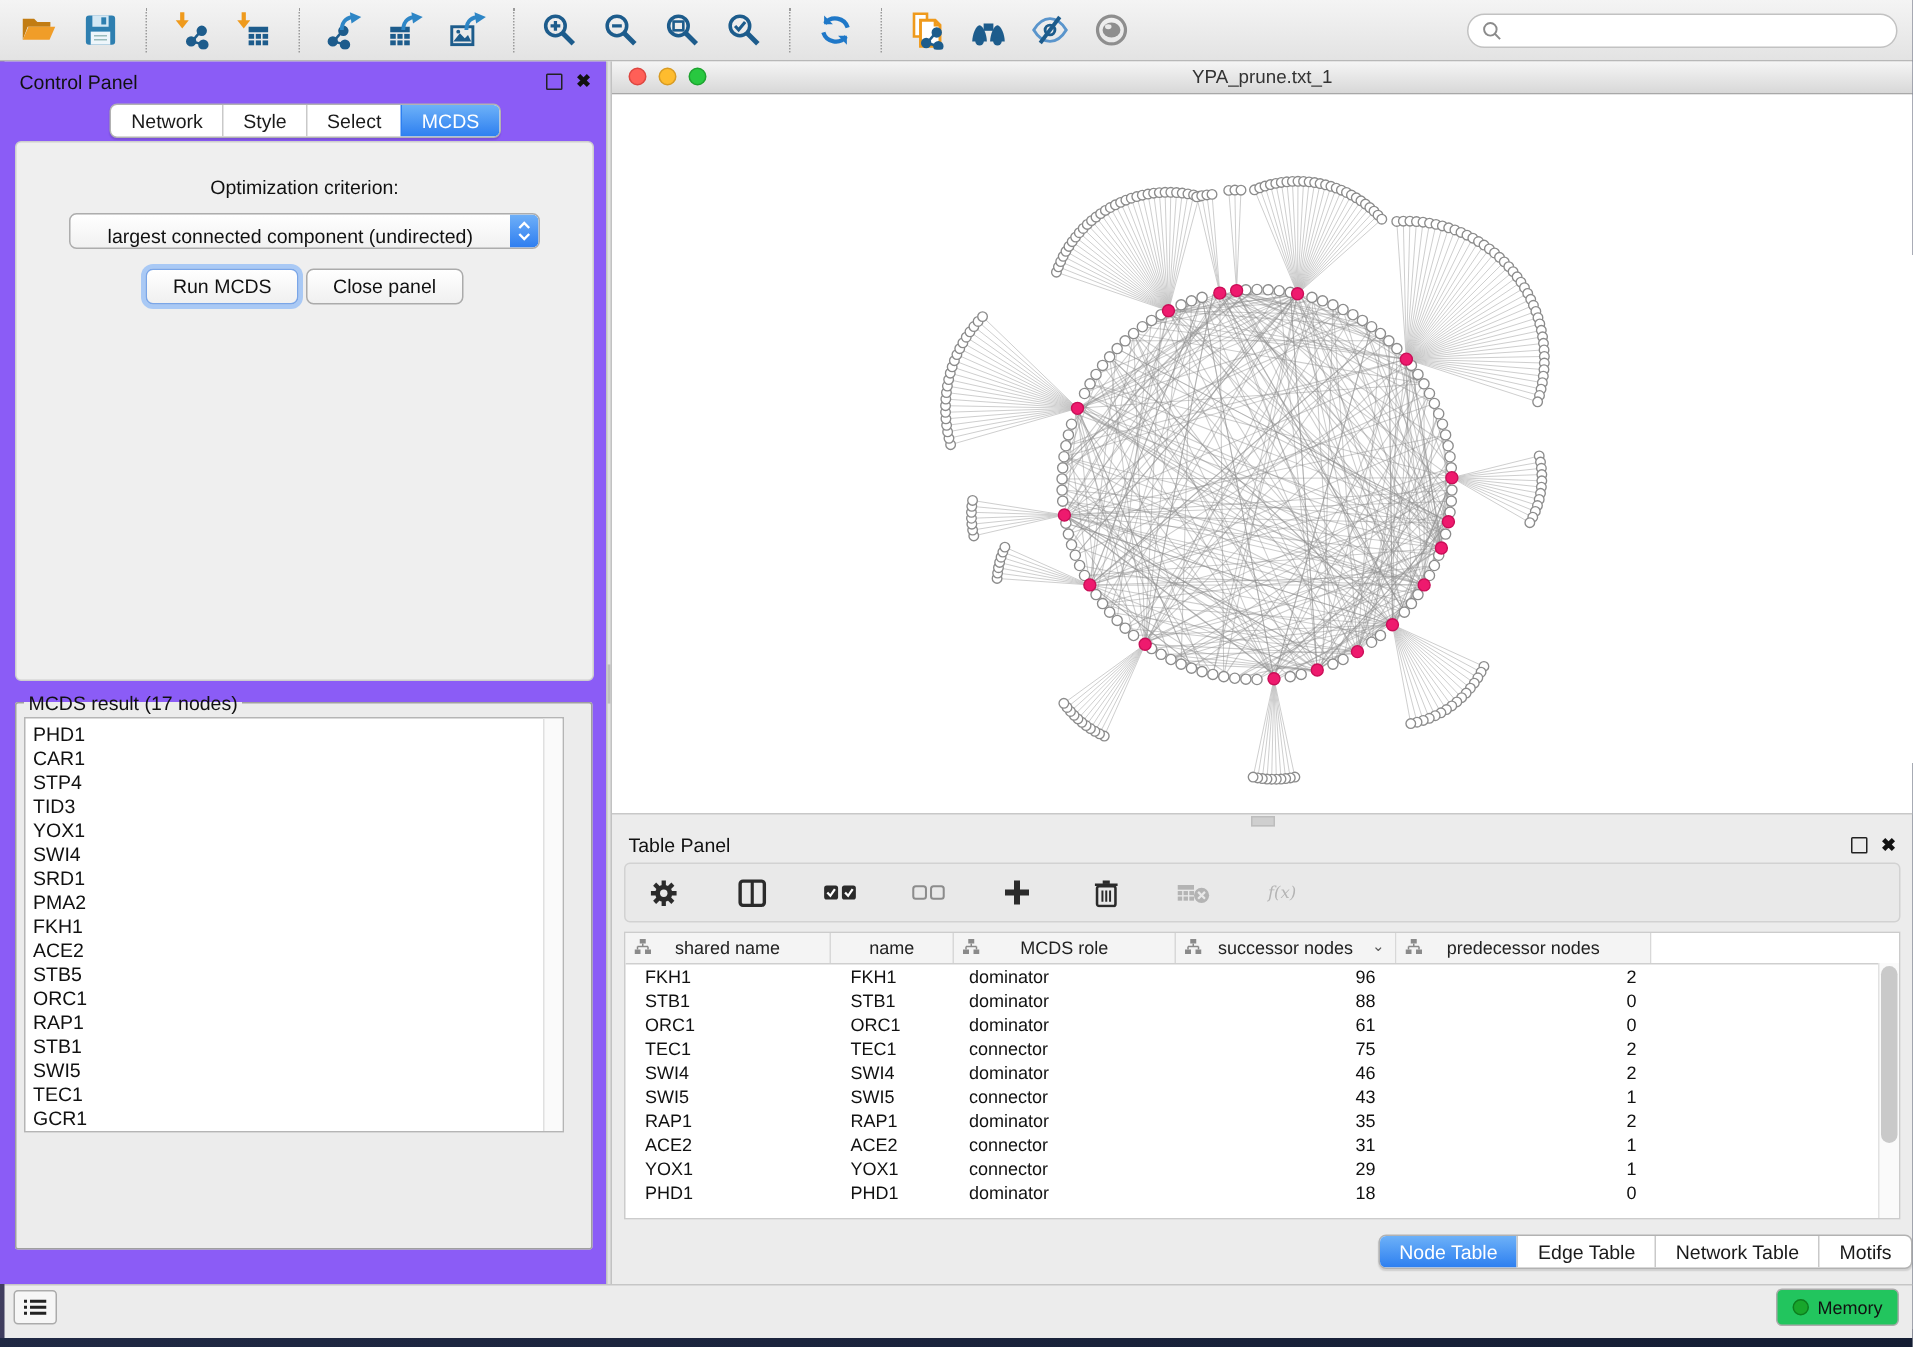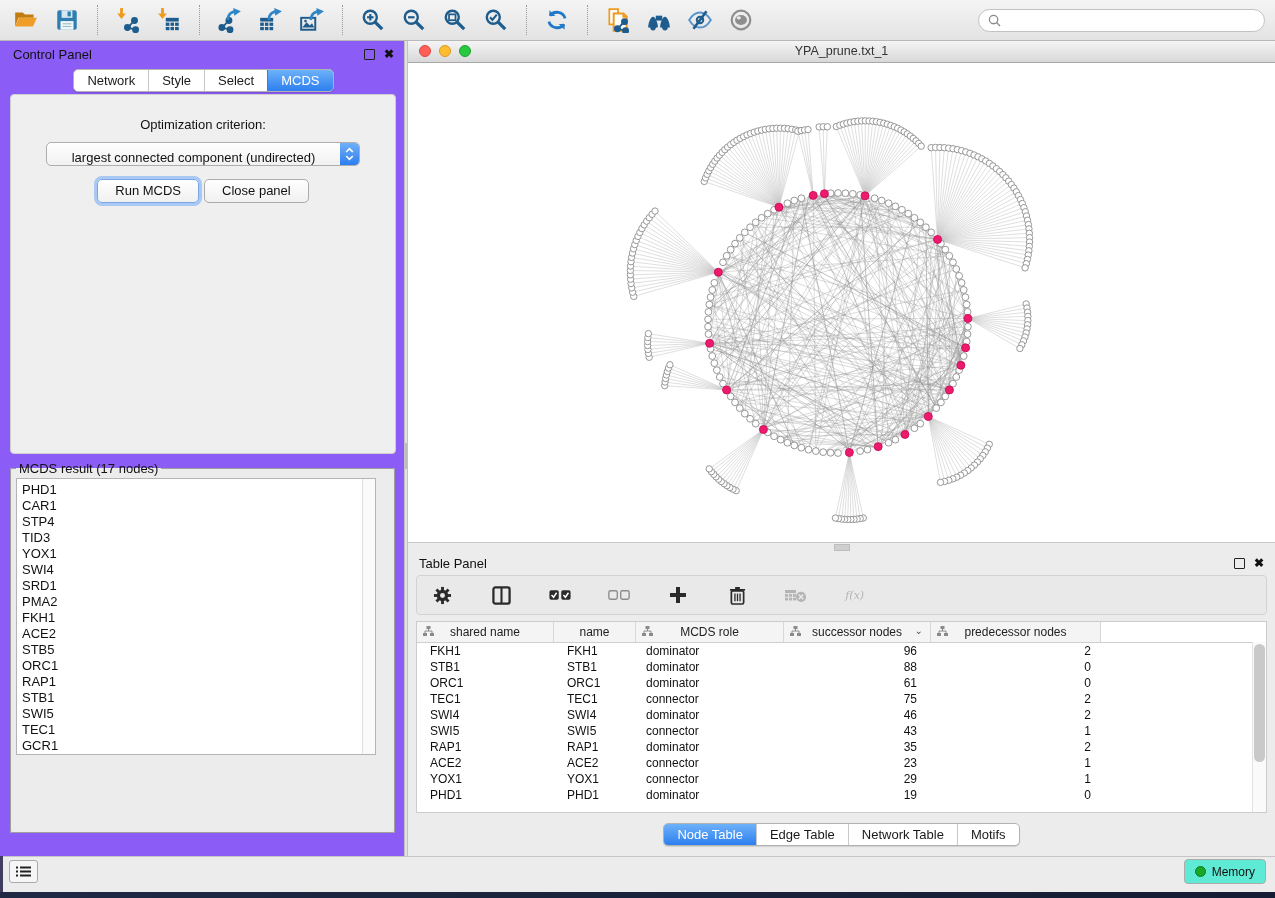--- a/index.html
+++ b/index.html
@@ -81,27 +81,27 @@
   .th .tree{position:absolute;left:6px;top:4px}
   .th .chev{position:absolute;right:7px;top:3px;font-size:10px;color:#555}
   .trow{display:grid;grid-template-columns:137px 82px 148px 147px 170px 1fr;height:16px;font-size:12px;color:#111;align-items:center}
   .td{white-space:nowrap;overflow:hidden}
   .td.c1,.td.c2{padding-left:13px}
   .td.c3{padding-left:10px}
   .td.num1{text-align:right;padding-right:14px}
   .td.num2{text-align:right;padding-right:10px}
   .tscroll{position:absolute;right:0;top:20px;bottom:0;width:13px;background:#fafafa;border-left:1px solid #e2e2e2}
   .tthumb{position:absolute;left:1px;right:1px;top:2px;height:118px;background:#c9c9c9;border-radius:6px}
-  .tp-tabs{flex:1;display:flex;align-items:center;justify-content:center}
+  .tp-tabs{flex:1;display:flex;align-items:center;justify-content:flex-end}
 
   
   .status-bar{position:absolute;left:0;right:0;bottom:6px;height:30px;background:#ececec;border-top:1px solid #c6c6c6;
               display:flex;align-items:center;padding:0 9px;box-sizing:border-box}
   .list-btn{width:27px;height:21px;background:#f6f6f6;border:1px solid #ababab;border-radius:3px;display:flex;align-items:center;justify-content:center}
-  .mem-btn{margin-left:auto;height:23px;background:#5eead4;border:1px solid #ababab;border-radius:4px;
+  .mem-btn{margin-left:auto;height:23px;background:#22c55e;border:1px solid #ababab;border-radius:4px;
            display:flex;align-items:center;gap:6px;padding:0 10px;font-size:12px;color:#111}
   .mem-dot{width:11px;height:11px;border-radius:50%;background:#18a62b;border:1px solid #0d7d1e;box-sizing:border-box}
 </style>
 </head>
 <body>
 
 <div class="desktop"></div>
 
 <div class="app">
 
@@ -1393,37 +1393,37 @@
   <div class="td c2">RAP1</div>
   <div class="td c3">dominator</div>
   <div class="td num1">35</div>
   <div class="td num2">2</div>
                 <div></div>
               </div>
               <div class="trow">
                 <div class="td c1">ACE2</div>
   <div class="td c2">ACE2</div>
   <div class="td c3">connector</div>
-  <div class="td num1">23</div>
+  <div class="td num1">31</div>
   <div class="td num2">1</div>
                 <div></div>
               </div>
               <div class="trow">
                 <div class="td c1">YOX1</div>
   <div class="td c2">YOX1</div>
   <div class="td c3">connector</div>
   <div class="td num1">29</div>
   <div class="td num2">1</div>
                 <div></div>
               </div>
               <div class="trow">
                 <div class="td c1">PHD1</div>
   <div class="td c2">PHD1</div>
   <div class="td c3">dominator</div>
-  <div class="td num1">19</div>
+  <div class="td num1">18</div>
   <div class="td num2">0</div>
                 <div></div>
               </div>
             </div>
           <div class="tscroll">
               <div class="tthumb"></div>
             </div>
         </div>
         <div class="tp-tabs">
           <span class="seg" id="bottom-tabs">

